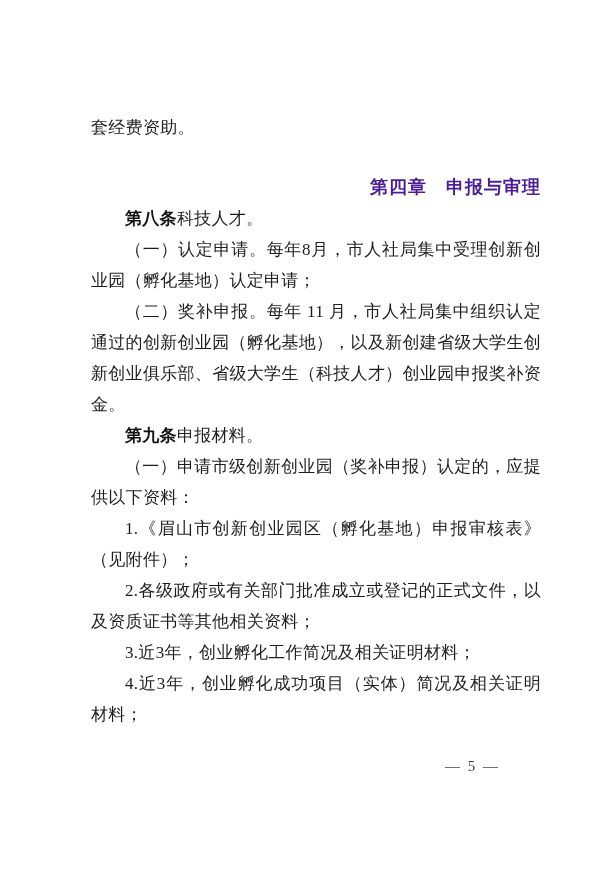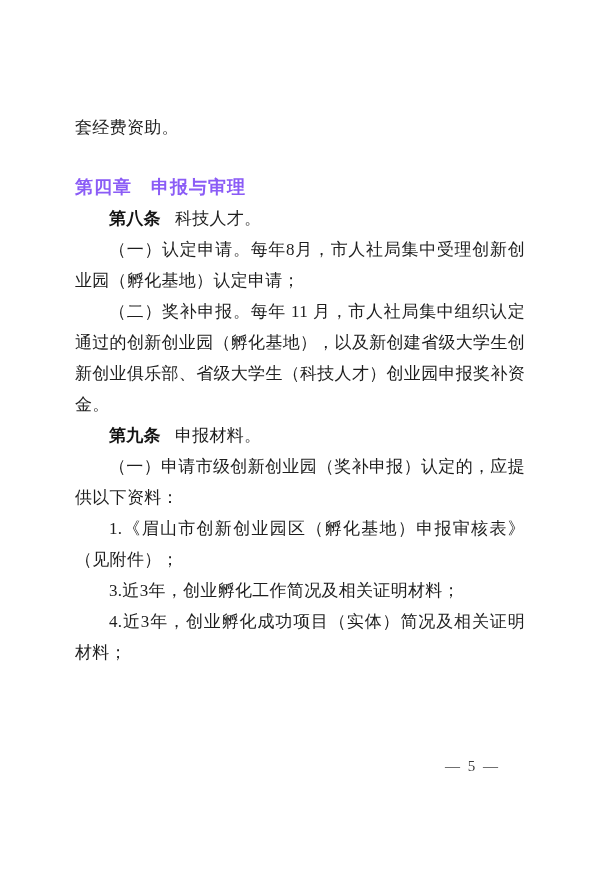--- a/index.html
+++ b/index.html
@@ -10,50 +10,50 @@
     width: 600px;
     height: 875px;
     background: #ffffff;
     position: relative;
     overflow: hidden;
     font-family: "Liberation Serif", "DejaVu Serif", serif;
     color: #1e1e1e;
   }
   .page-content {
     position: absolute;
-    left: 75px;
+    left: 91px;
     top: 112px;
     width: 450px;
   }
   .para {
     margin: 0;
     font-size: 17px;
     line-height: 31px;
     text-align: justify;
     text-justify: inter-ideograph;
     letter-spacing: 0.3px;
   }
   .indent {
     text-indent: 34px;
   }
   .chapter-heading {
     margin: 29px 0 0 0;
     font-family: "Liberation Sans", "DejaVu Sans", sans-serif;
     font-weight: bold;
     font-size: 18px;
     line-height: 31px;
-    text-align: left;
+    text-align: right;
     letter-spacing: 1px;
-    color: #8b5cf6;
+    color: #4c1d95;
   }
   .article-label {
     font-family: "Liberation Sans", "DejaVu Sans", sans-serif;
     font-weight: bold;
     color: #141414;
-    margin-right: 14px;
+    margin-right: 0;
   }
   .page-footer {
     position: absolute;
     top: 756px;
     right: 100px;
     font-size: 15px;
     line-height: 20px;
     color: #3c3c3c;
     letter-spacing: 2px;
   }
@@ -76,20 +76,21 @@
   <p class="para indent">（二）奖补申报。每年 11 月，市人社局集中组织认定通过的创新创业园（孵化基地），以及新创建省级大学生创新创业俱乐部、省级大学生（科技人才）创业园申报奖补资金。</p>
 
   <p class="para indent">
     <span class="article-label">第九条</span><span>申报材料。</span>
   </p>
 
   <p class="para indent">（一）申请市级创新创业园（奖补申报）认定的，应提供以下资料：</p>
 
   <p class="para indent">1.《眉山市创新创业园区（孵化基地）申报审核表》（见附件）；</p>
 
+  <p class="para indent">2.各级政府或有关部门批准成立或登记的正式文件，以及资质证书等其他相关资料；</p>
 
   <p class="para indent">3.近3年，创业孵化工作简况及相关证明材料；</p>
 
   <p class="para indent">4.近3年，创业孵化成功项目（实体）简况及相关证明材料；</p>
 
 
 
 </div>
 
 <div class="page-footer">— 5 —</div>

